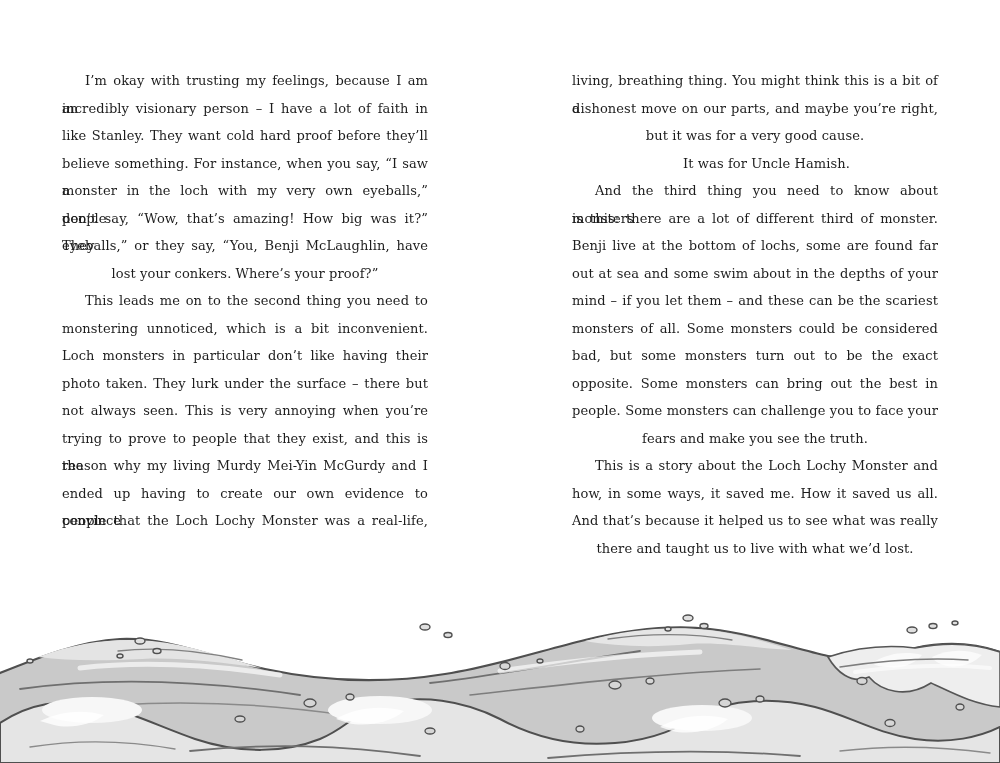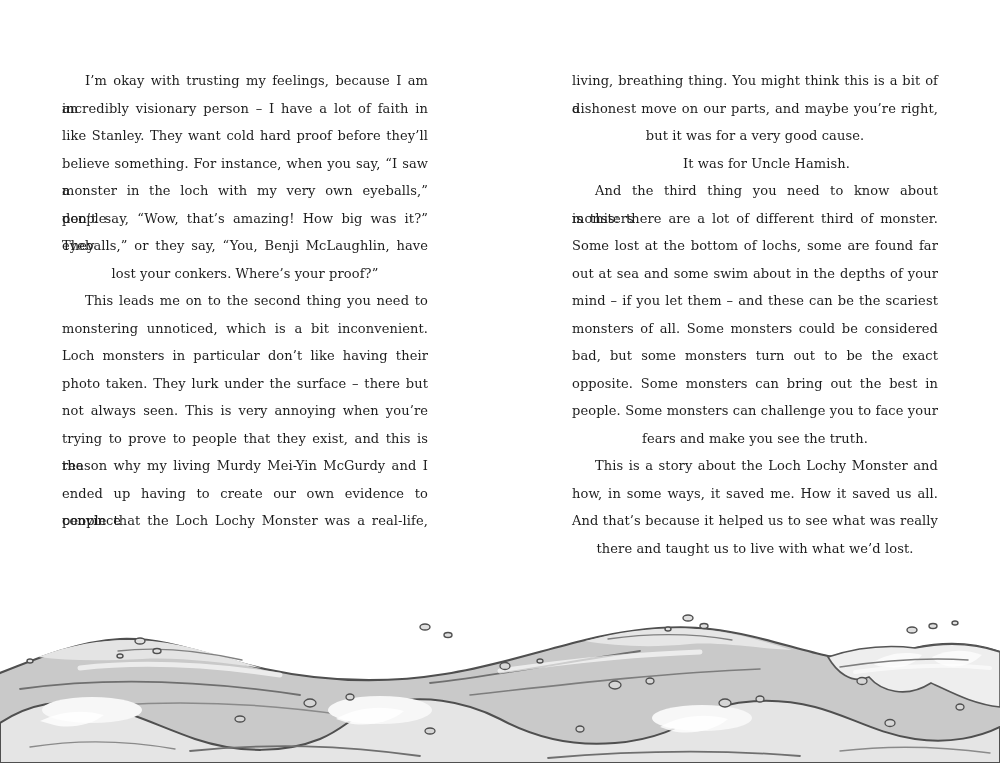--- a/index.html
+++ b/index.html
@@ -64,21 +64,21 @@
       <div class="line just">ended up having to create our own evidence to convince</div>
       <div class="line just">people that the Loch Lochy Monster was a real-life,</div>
     </div>
   <div class="column col-right" id="right-col">
       <div class="line just">living, breathing thing. You might think this is a bit of a</div>
       <div class="line just">dishonest move on our parts, and maybe you’re right,</div>
       <div class="line">but it was for a very good cause.</div>
       <div class="line indent">It was for Uncle Hamish.</div>
       <div class="line just indent">And the third thing you need to know about monsters</div>
       <div class="line just">is this: there are a lot of different third of monster.</div>
-      <div class="line just">Some lost at the bottom of lochs, some are found far</div>
+      <div class="line just">Benji live at the bottom of lochs, some are found far</div>
       <div class="line just">out at sea and some swim about in the depths of your</div>
       <div class="line just">mind – if you let them – and these can be the scariest</div>
       <div class="line just">monsters of all. Some monsters could be considered</div>
       <div class="line just">bad, but some monsters turn out to be the exact</div>
       <div class="line just">opposite. Some monsters can bring out the best in</div>
       <div class="line just">people. Some monsters can challenge you to face your</div>
       <div class="line">fears and make you see the truth.</div>
       <div class="line just indent">This is a story about the Loch Lochy Monster and</div>
       <div class="line just">how, in some ways, it saved me. How it saved us all.</div>
       <div class="line just">And that’s because it helped us to see what was really</div>

